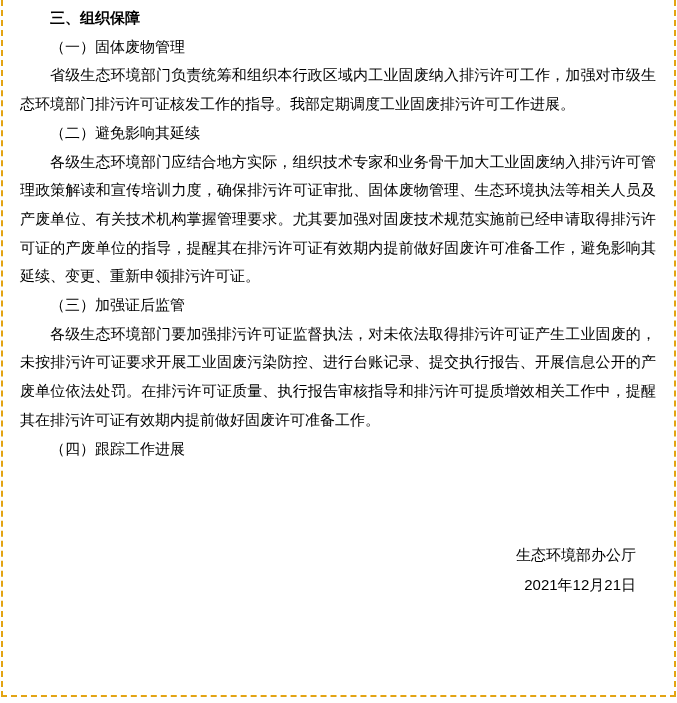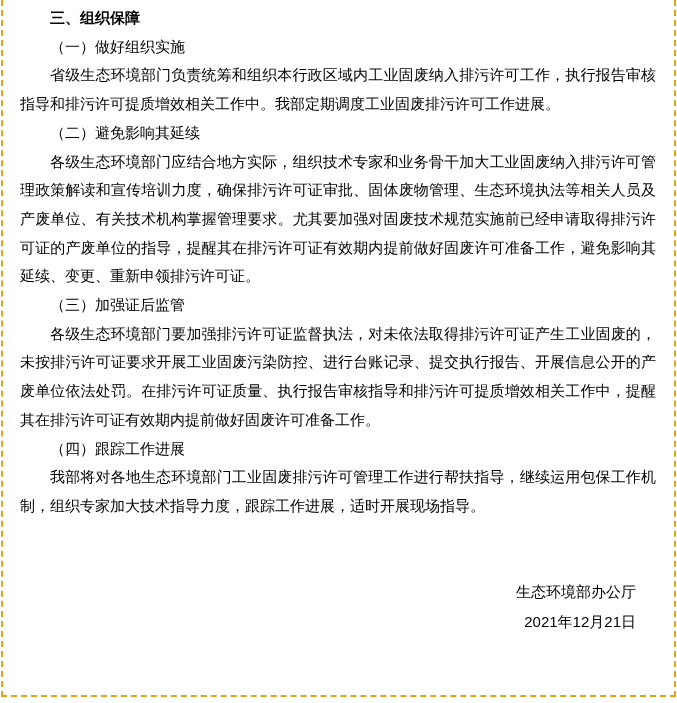--- a/index.html
+++ b/index.html
@@ -34,54 +34,53 @@
     text-align: left;
   }
   .section-heading {
     text-indent: 2em;
     text-align: left;
   }
   .section-body {
     text-indent: 2em;
   }
   .sign-block {
-    margin-top: 56px;
+    margin-top: 77px;
     padding-right: 20px;
     text-align: right;
   }
   .sign-line {
     line-height: 30px;
   }
 </style>
 </head>
 <body>
 
 <div class="page">
   <div class="content">
 
     <div class="doc-title">三、组织保障</div>
 
     <div>
-      <div class="section-heading">（一）做好组织实施</div>
-      <div class="section-body">省级生态环境部门负责统筹和组织本行政区域内工业固废纳入排污许可工作，执行报告审核指导和排污许可提质增效相关工作中。我部定期调度工业固废排污许可工作进展。</div>
+      <div class="section-heading">（一）固体废物管理</div>
+      <div class="section-body">省级生态环境部门负责统筹和组织本行政区域内工业固废纳入排污许可工作，加强对市级生态环境部门排污许可证核发工作的指导。我部定期调度工业固废排污许可工作进展。</div>
     </div>
 
     <div>
       <div class="section-heading">（二）避免影响其延续</div>
       <div class="section-body">各级生态环境部门应结合地方实际，组织技术专家和业务骨干加大工业固废纳入排污许可管理政策解读和宣传培训力度，确保排污许可证审批、固体废物管理、生态环境执法等相关人员及产废单位、有关技术机构掌握管理要求。尤其要加强对固废技术规范实施前已经申请取得排污许可证的产废单位的指导，提醒其在排污许可证有效期内提前做好固废许可准备工作，避免影响其延续、变更、重新申领排污许可证。</div>
     </div>
 
     <div>
       <div class="section-heading">（三）加强证后监管</div>
       <div class="section-body">各级生态环境部门要加强排污许可证监督执法，对未依法取得排污许可证产生工业固废的，未按排污许可证要求开展工业固废污染防控、进行台账记录、提交执行报告、开展信息公开的产废单位依法处罚。在排污许可证质量、执行报告审核指导和排污许可提质增效相关工作中，提醒其在排污许可证有效期内提前做好固废许可准备工作。</div>
     </div>
 
     <div>
       <div class="section-heading">（四）跟踪工作进展</div>
-      <div class="section-body">我部将对各地生态环境部门工业固废排污许可管理工作进行帮扶指导，继续运用包保工作机制，组织专家加大技术指导力度，跟踪工作进展，适时开展现场指导。</div>
     </div>
 
     <div class="sign-block">
       <div class="sign-line">生态环境部办公厅</div>
       <div class="sign-line">2021年12月21日</div>
     </div>
 
   </div>
 </div>
 

